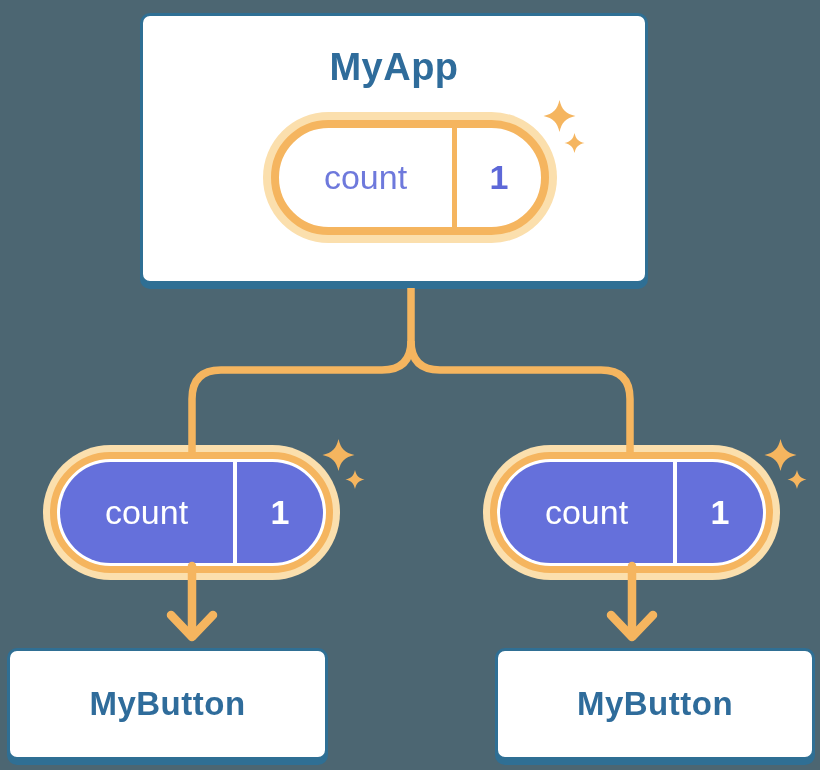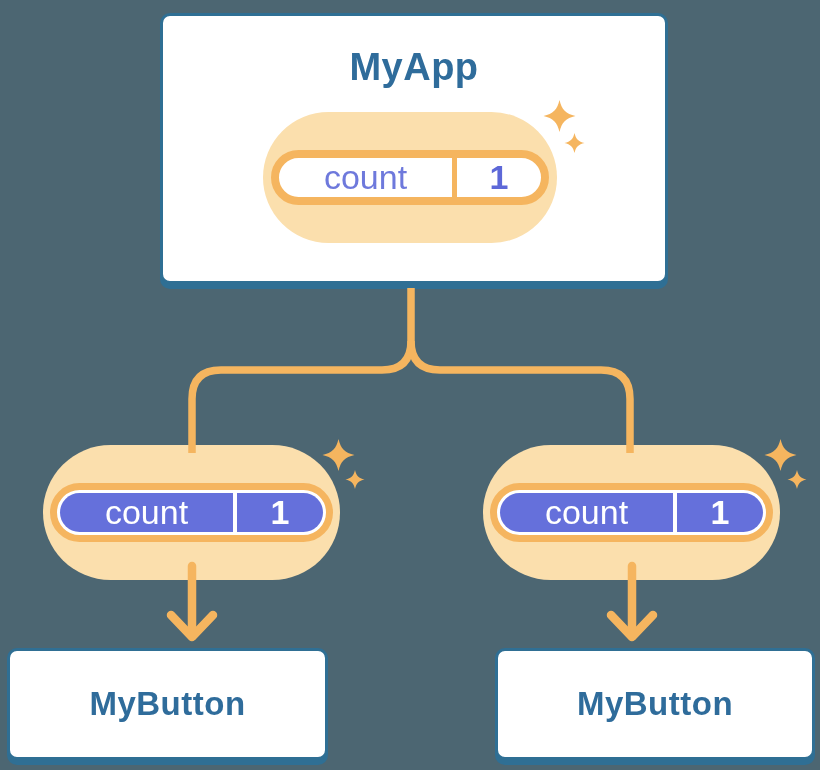--- a/index.html
+++ b/index.html
@@ -19,36 +19,35 @@
     border-radius:10px;
     box-shadow:0 5px 0 0 #2F6F94;
     z-index:1;
   }
   .card-title{
     text-align:center;
     color:#2F6C9B;
     font-weight:600;
     letter-spacing:.5px;
   }
-  #root-card{left:160px;top:13px;width:508px;height:271px;}
+  #root-card{left:140px;top:13px;width:508px;height:271px;}
   #root-card .card-title{margin-top:30px;font-size:38px;}
   .child-card{top:648px;height:112px;display:flex;align-items:center;justify-content:center;}
   .child-card .card-title{font-size:33px;margin:0;}
   #child-card-0{left:7px;width:321px;}
   #child-card-1{left:495px;width:320px;}
 
   
   .pill-halo{
     position:absolute;
     box-sizing:border-box;
     background:#FBDFAD;
     border-radius:999px;
     z-index:2;
     display:flex;
-    align-items:center;
   }
   .pill-core{
     flex:1;
     box-sizing:border-box;
     background:#FFFFFF;
     border:8px solid #F5B55F;
     border-radius:999px;
     display:flex;
     align-items:stretch;
     overflow:hidden;

